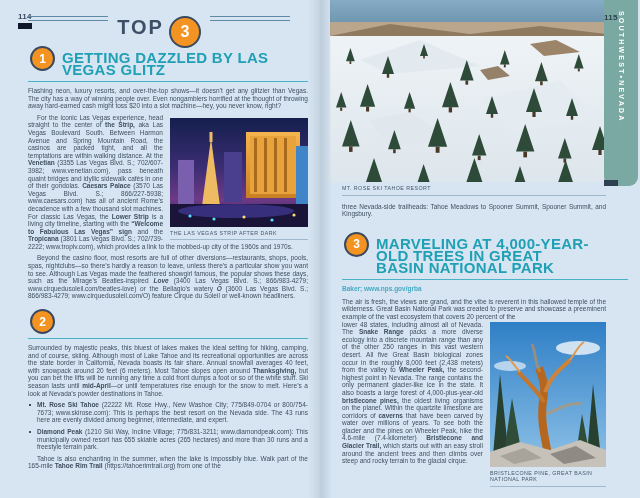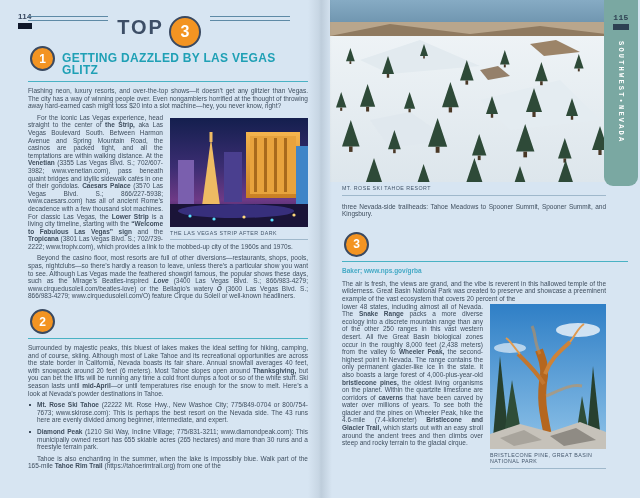--- a/index.html
+++ b/index.html
@@ -20,21 +20,21 @@
   .topcircle{width:28px;height:28px;border-radius:50%;background:#f39422;border:2.5px solid #3a4960;color:#fff;
     font-size:16px;font-weight:bold;display:flex;align-items:center;justify-content:center;margin-right:9px;}
 
   
   .colL{position:absolute;left:28px;top:46px;width:280px;}
   .colR{position:absolute;left:10px;top:0;width:300px;}
 
   .sechead{position:relative;margin:0 0 5px 0;padding:2px 0 5px 34px;border-bottom:1px solid #49b2c4;min-height:22px;}
   .numcircle{position:absolute;left:2px;top:0;width:21px;height:21px;border-radius:50%;background:#f39422;
     border:2px solid #3a4960;color:#fff;font-size:12px;font-weight:bold;display:flex;align-items:center;justify-content:center;}
-  .sectitle{font-size:12px;font-weight:bold;color:#1fa0b5;letter-spacing:.3px;line-height:12px;padding-top:4px;}
+  .sectitle{font-size:15px;font-weight:bold;color:#1fa0b5;letter-spacing:.3px;line-height:12px;padding-top:4px;}
   .seclink{font-size:6.5px;font-weight:bold;color:#45aac6;margin:3px 0 0 34px;}
 
   .body-txt{font-size:6.5px;line-height:7.6px;color:#3f4e5e;text-align:justify;}
   .indent{text-indent:9px;}
   .mt{margin-top:4px;}
   .b{font-weight:bold;}
   .bi{font-weight:bold;font-style:italic;}
 
   .bullet{position:relative;padding-left:9px;margin-top:4px;}
   .bullet::before{content:"";position:absolute;left:1px;top:2.6px;width:2.4px;height:2.4px;background:#3f4e5e;}
@@ -47,21 +47,21 @@
   .photo-vegas{width:138px;height:109px;}
   .fig-bristle{float:right;width:116px;margin:1px 0 2px 7px;}
   .photo-bristle{width:116px;height:145px;}
   .photo-rose{width:276px;height:182px;display:block;}
   .rose-wrap{margin-left:0;}
   .rcap{margin-left:12px;width:264px;}
   .rtext{margin-left:12px;width:264px;}
 
   
   .tab{position:absolute;left:284px;top:0;width:34px;height:186px;background:#7aa8a2;border-radius:0 0 9px 9px;
-    display:flex;flex-direction:column;align-items:center;font-family:Liberation Mono, monospace;}
+    display:flex;flex-direction:row;}
   .tab .pagenum-right{position:static;margin-top:13px;color:#2e4152;border-color:#2e4152;}
   .tabvert{margin-top:11px;writing-mode:vertical-rl;color:#ffffff;font-size:7px;font-weight:bold;letter-spacing:2.2px;white-space:nowrap;}
   .tabvert .dot{letter-spacing:2.2px;}
   svg{display:block;}
 </style>
 </head>
 <body>
 
 <div class="spread">
 
@@ -194,20 +194,21 @@
           <polygon points="150,70 168,66 180,76 158,80" fill="#95806a"></polygon>
         </svg>
         <div class="caption rcap">MT. ROSE SKI TAHOE RESORT</div>
         <div class="caprule rcap"></div>
       </div>
 
       <div class="body-txt rtext" style="margin-top:7px;"><span>three Nevada-side trailheads: Tahoe Meadows to Spooner Summit, Spooner Summit, and Kingsbury.</span></div>
 
       <div class="sechead rtext" style="margin-top:14px;width:252px;">
         <div class="numcircle">3</div>
+        <div class="sectitle" style="width:215px;">MARVELING AT 4,000-YEAR-OLD TREES IN GREAT BASIN NATIONAL PARK</div>
       </div>
       <div class="seclink rtext">Baker; www.nps.gov/grba</div>
 
       <div class="body-txt rtext" style="margin-top:6px;"><span>The air is fresh, the views are grand, and the vibe is reverent in this hallowed temple of the wilderness. Great Basin National Park was created to preserve and showcase a preeminent example of the vast ecosystem that covers 20 percent of the</span></div>
 
       <div class="rtext">
         <div class="fig-bristle">
           <svg class="photo-bristle" viewBox="0 0 116 145" preserveAspectRatio="none">
             <defs>
               <linearGradient id="bsky" x1="0" y1="0" x2="0" y2="1">

